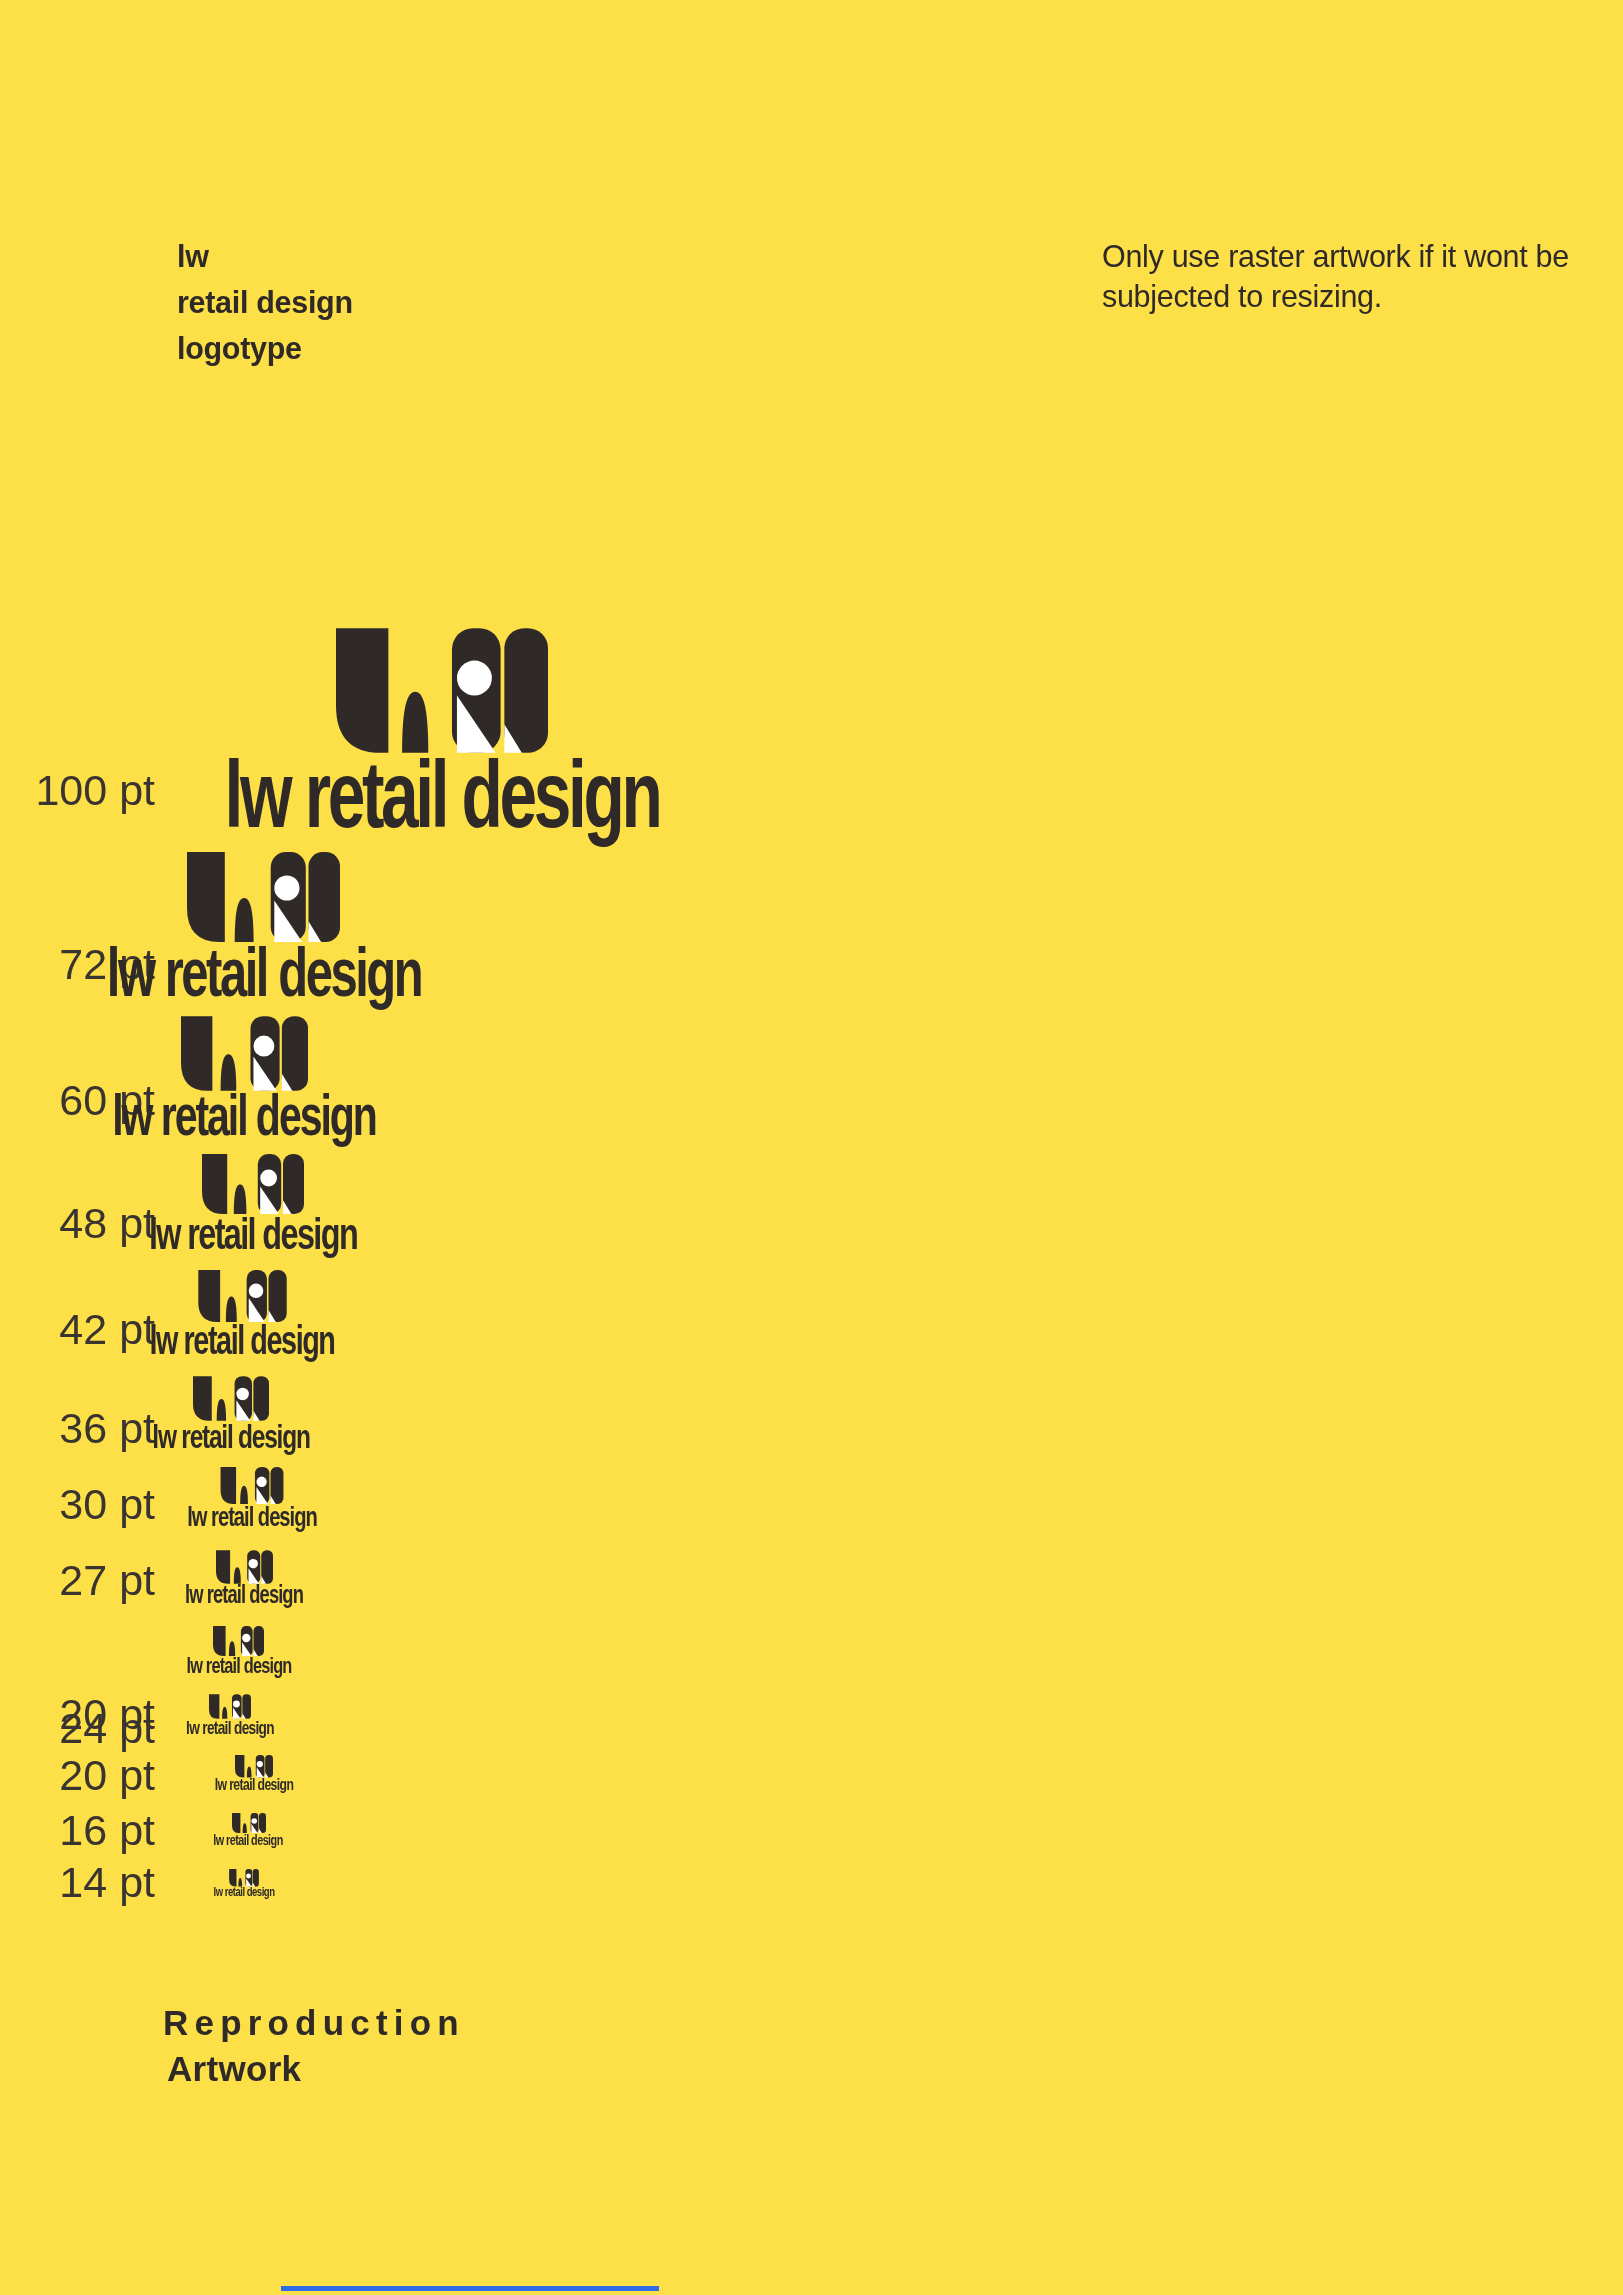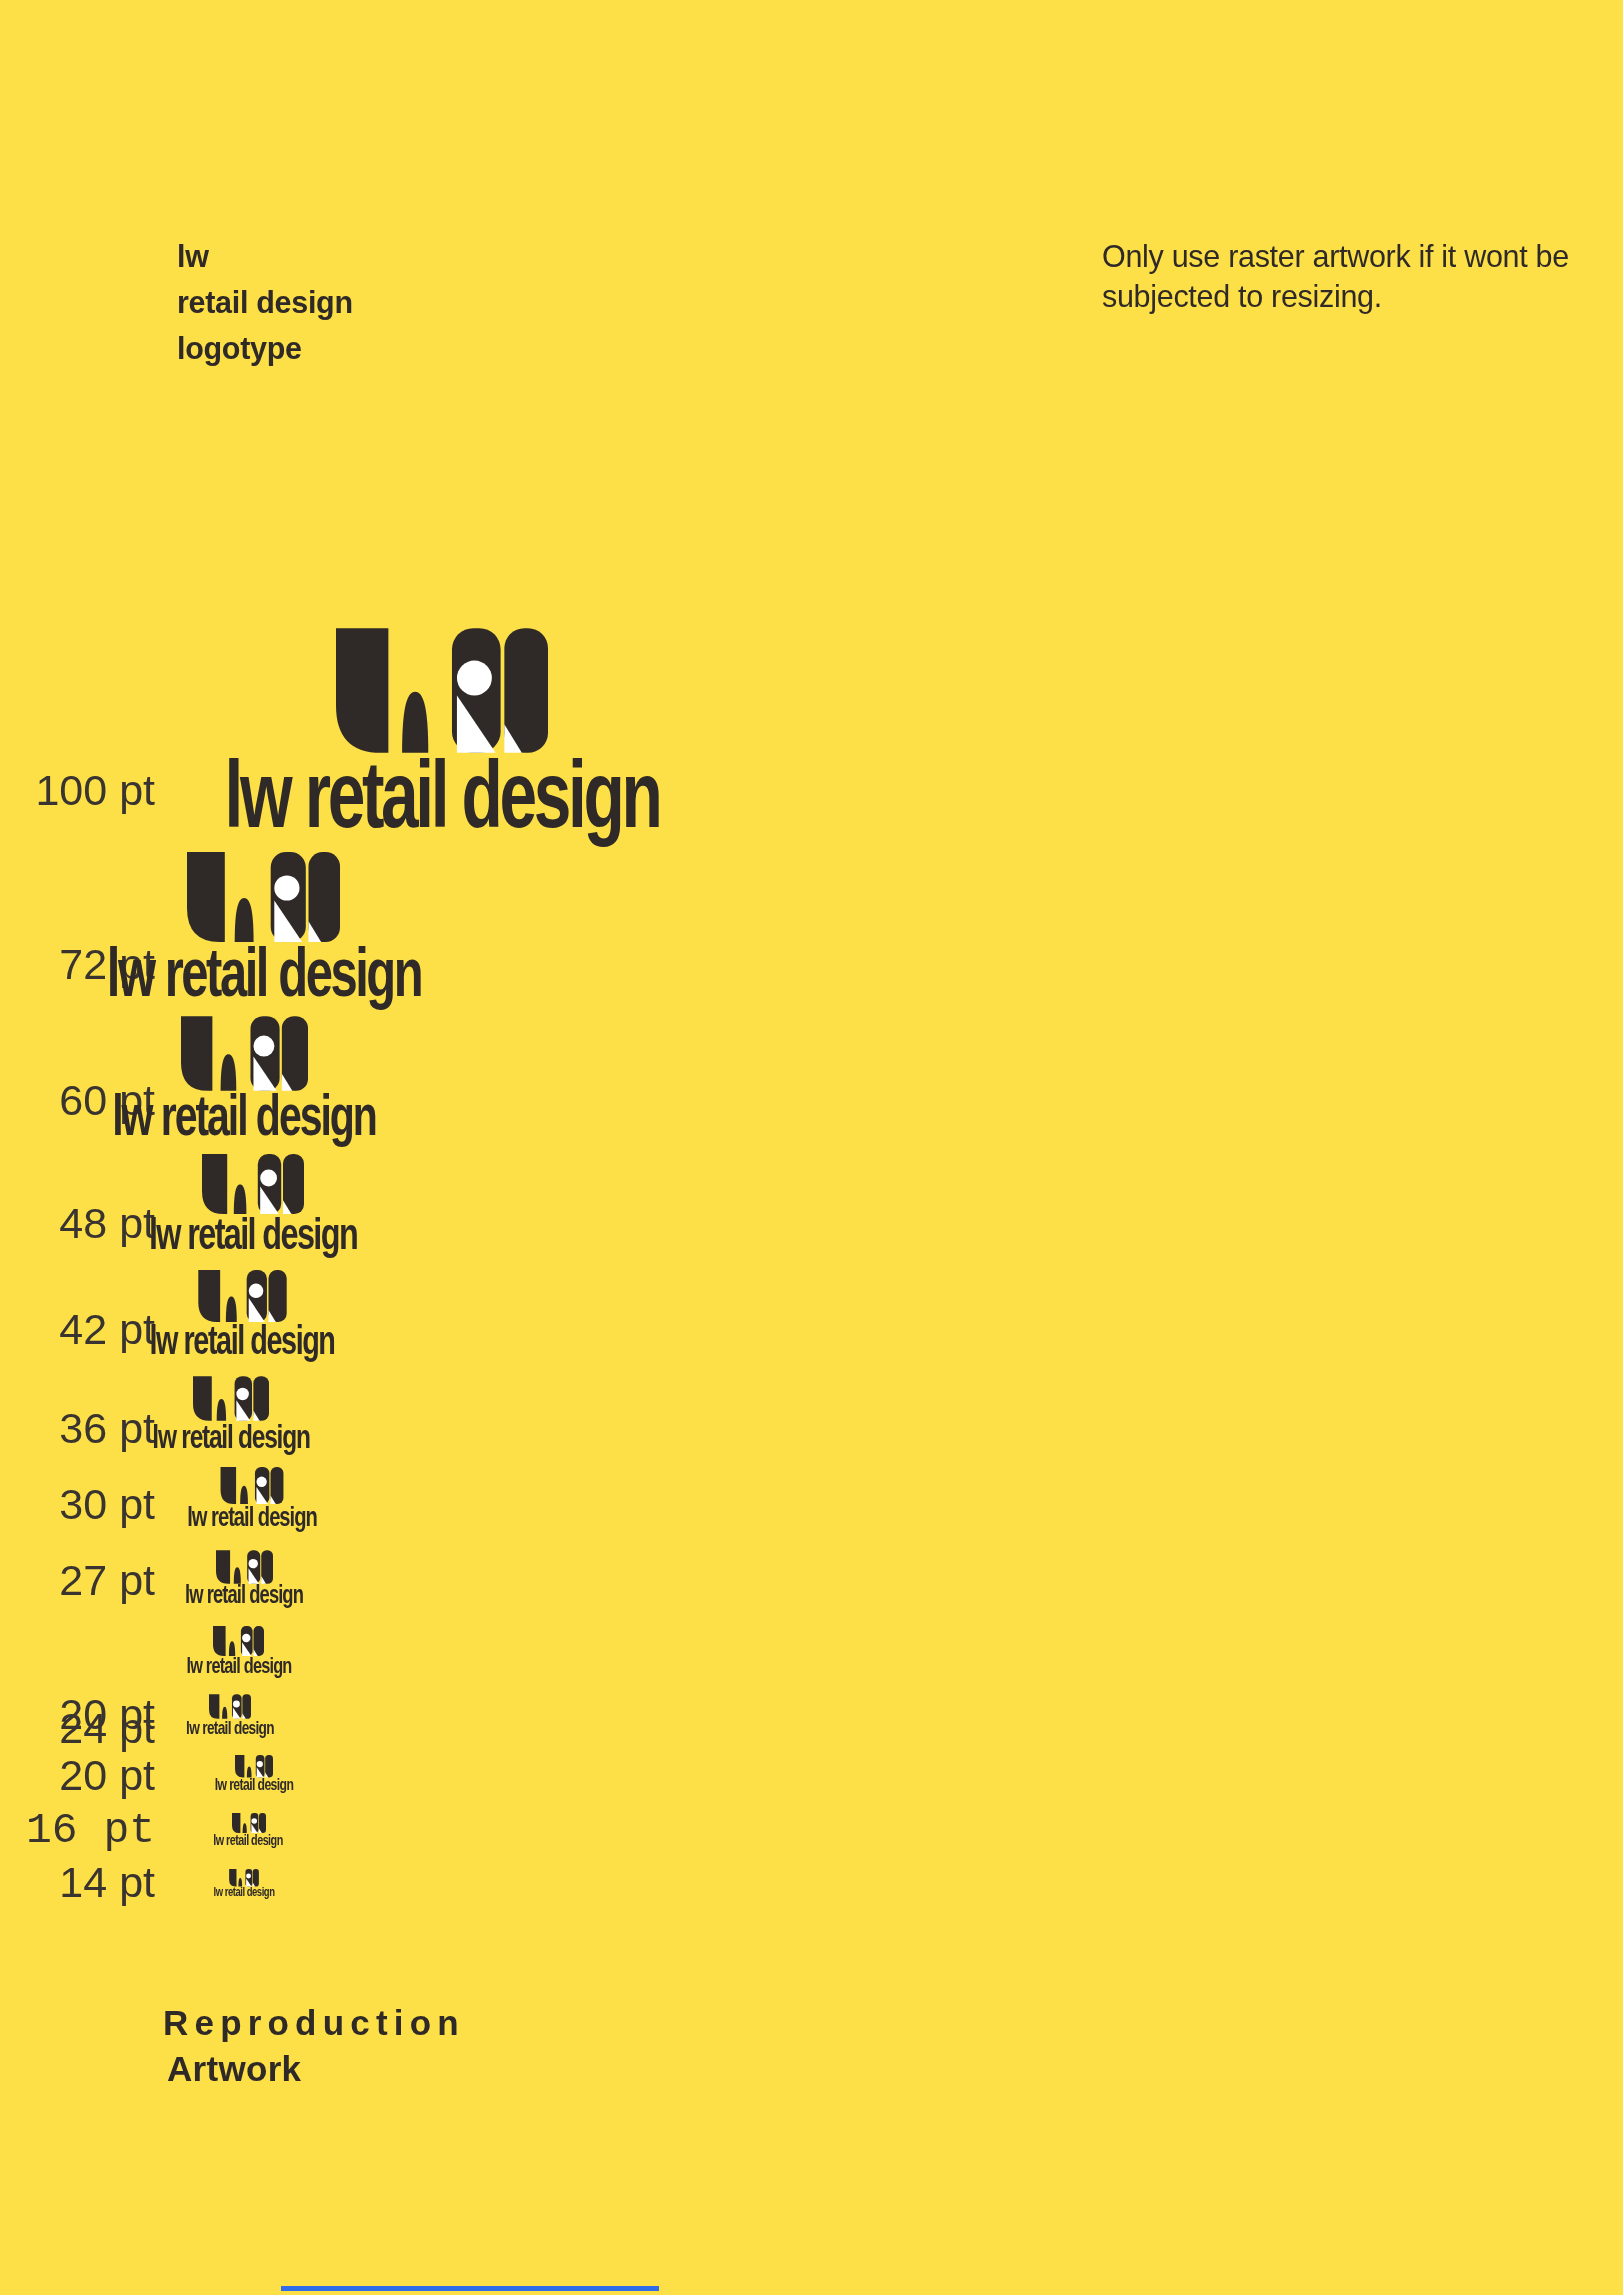--- a/index.html
+++ b/index.html
@@ -100,21 +100,21 @@
       <div class="size-label" style="top: 1697px;">20 pt</div>
       <svg viewBox="0 0 170 100" class="mark" style="left: 209px; top: 1694px; width: 42px; height: 25px;">
         <use href="#lwrd-mark"></use>
       </svg>
       <div class="wordmark" style="left: 230px; top: 1718px; font-size: 19px;">lw retail design</div>
       <div class="size-label" style="top: 1758px;">20 pt</div>
       <svg viewBox="0 0 170 100" class="mark" style="left: 235px; top: 1755px; width: 38px; height: 22.5px;">
         <use href="#lwrd-mark"></use>
       </svg>
       <div class="wordmark" style="left: 254px; top: 1776px; font-size: 17px;">lw retail design</div>
-      <div class="size-label" style="top: 1813px; font-family: Liberation Mono, monospace;">16 pt</div>
+      <div class="size-label" style="top: 1813px;">16 pt</div>
       <svg viewBox="0 0 170 100" class="mark" style="left: 232px; top: 1813px; width: 34px; height: 20px;">
         <use href="#lwrd-mark"></use>
       </svg>
       <div class="wordmark" style="left: 248px; top: 1832px; font-size: 15px;">lw retail design</div>
       <div class="size-label" style="top: 1865px;">14 pt</div>
       <svg viewBox="0 0 170 100" class="mark" style="left: 229px; top: 1869px; width: 30px; height: 17.5px;">
         <use href="#lwrd-mark"></use>
       </svg>
       <div class="wordmark" style="left: 244px; top: 1885px; font-size: 13.2px;">lw retail design</div>
     </div>

